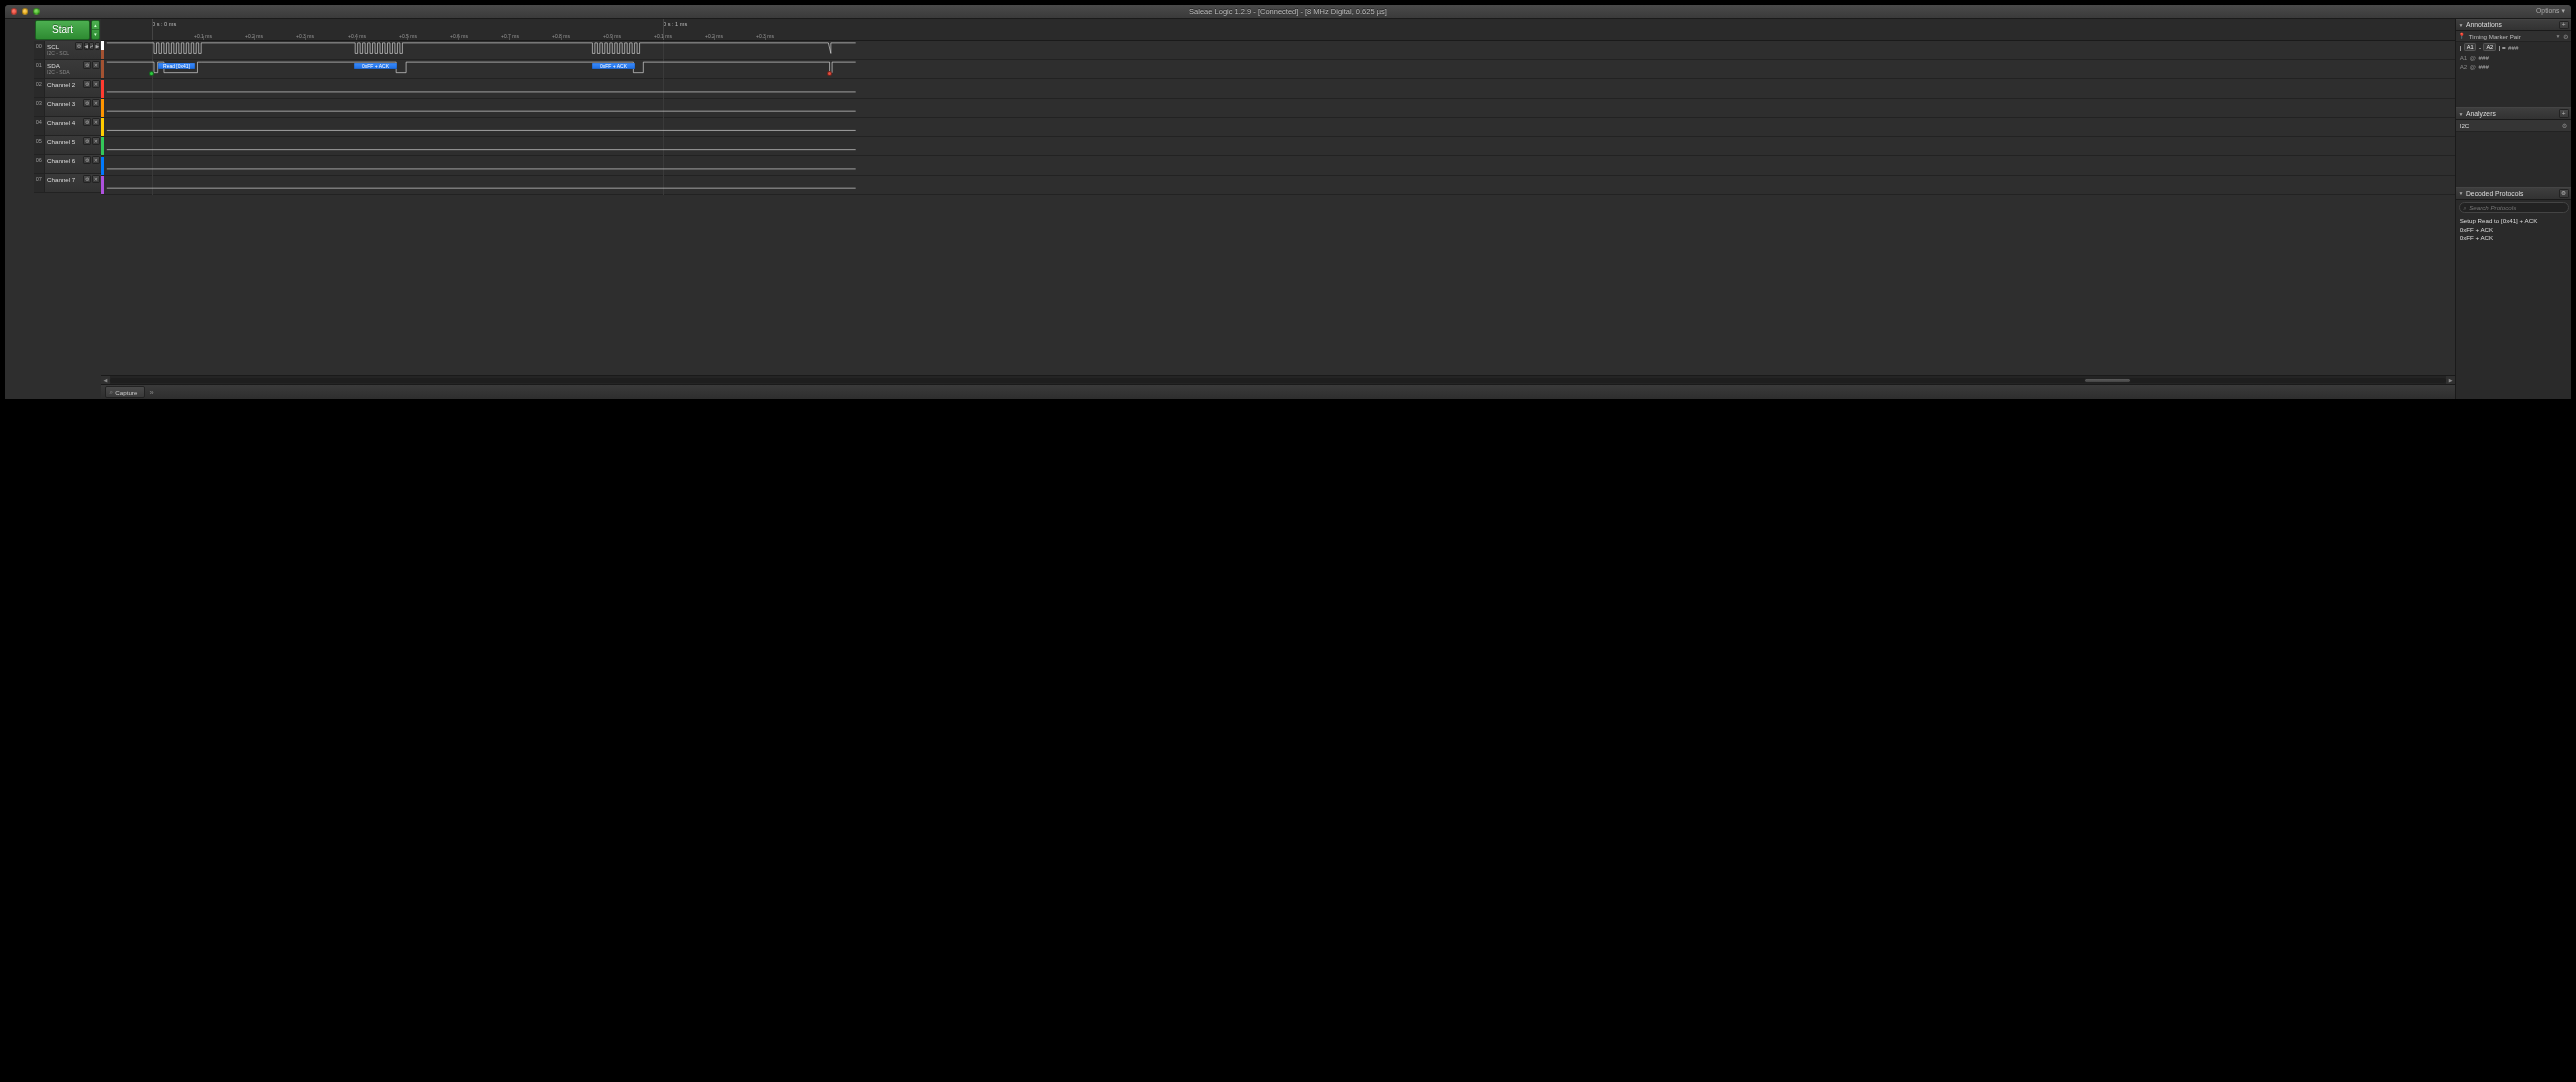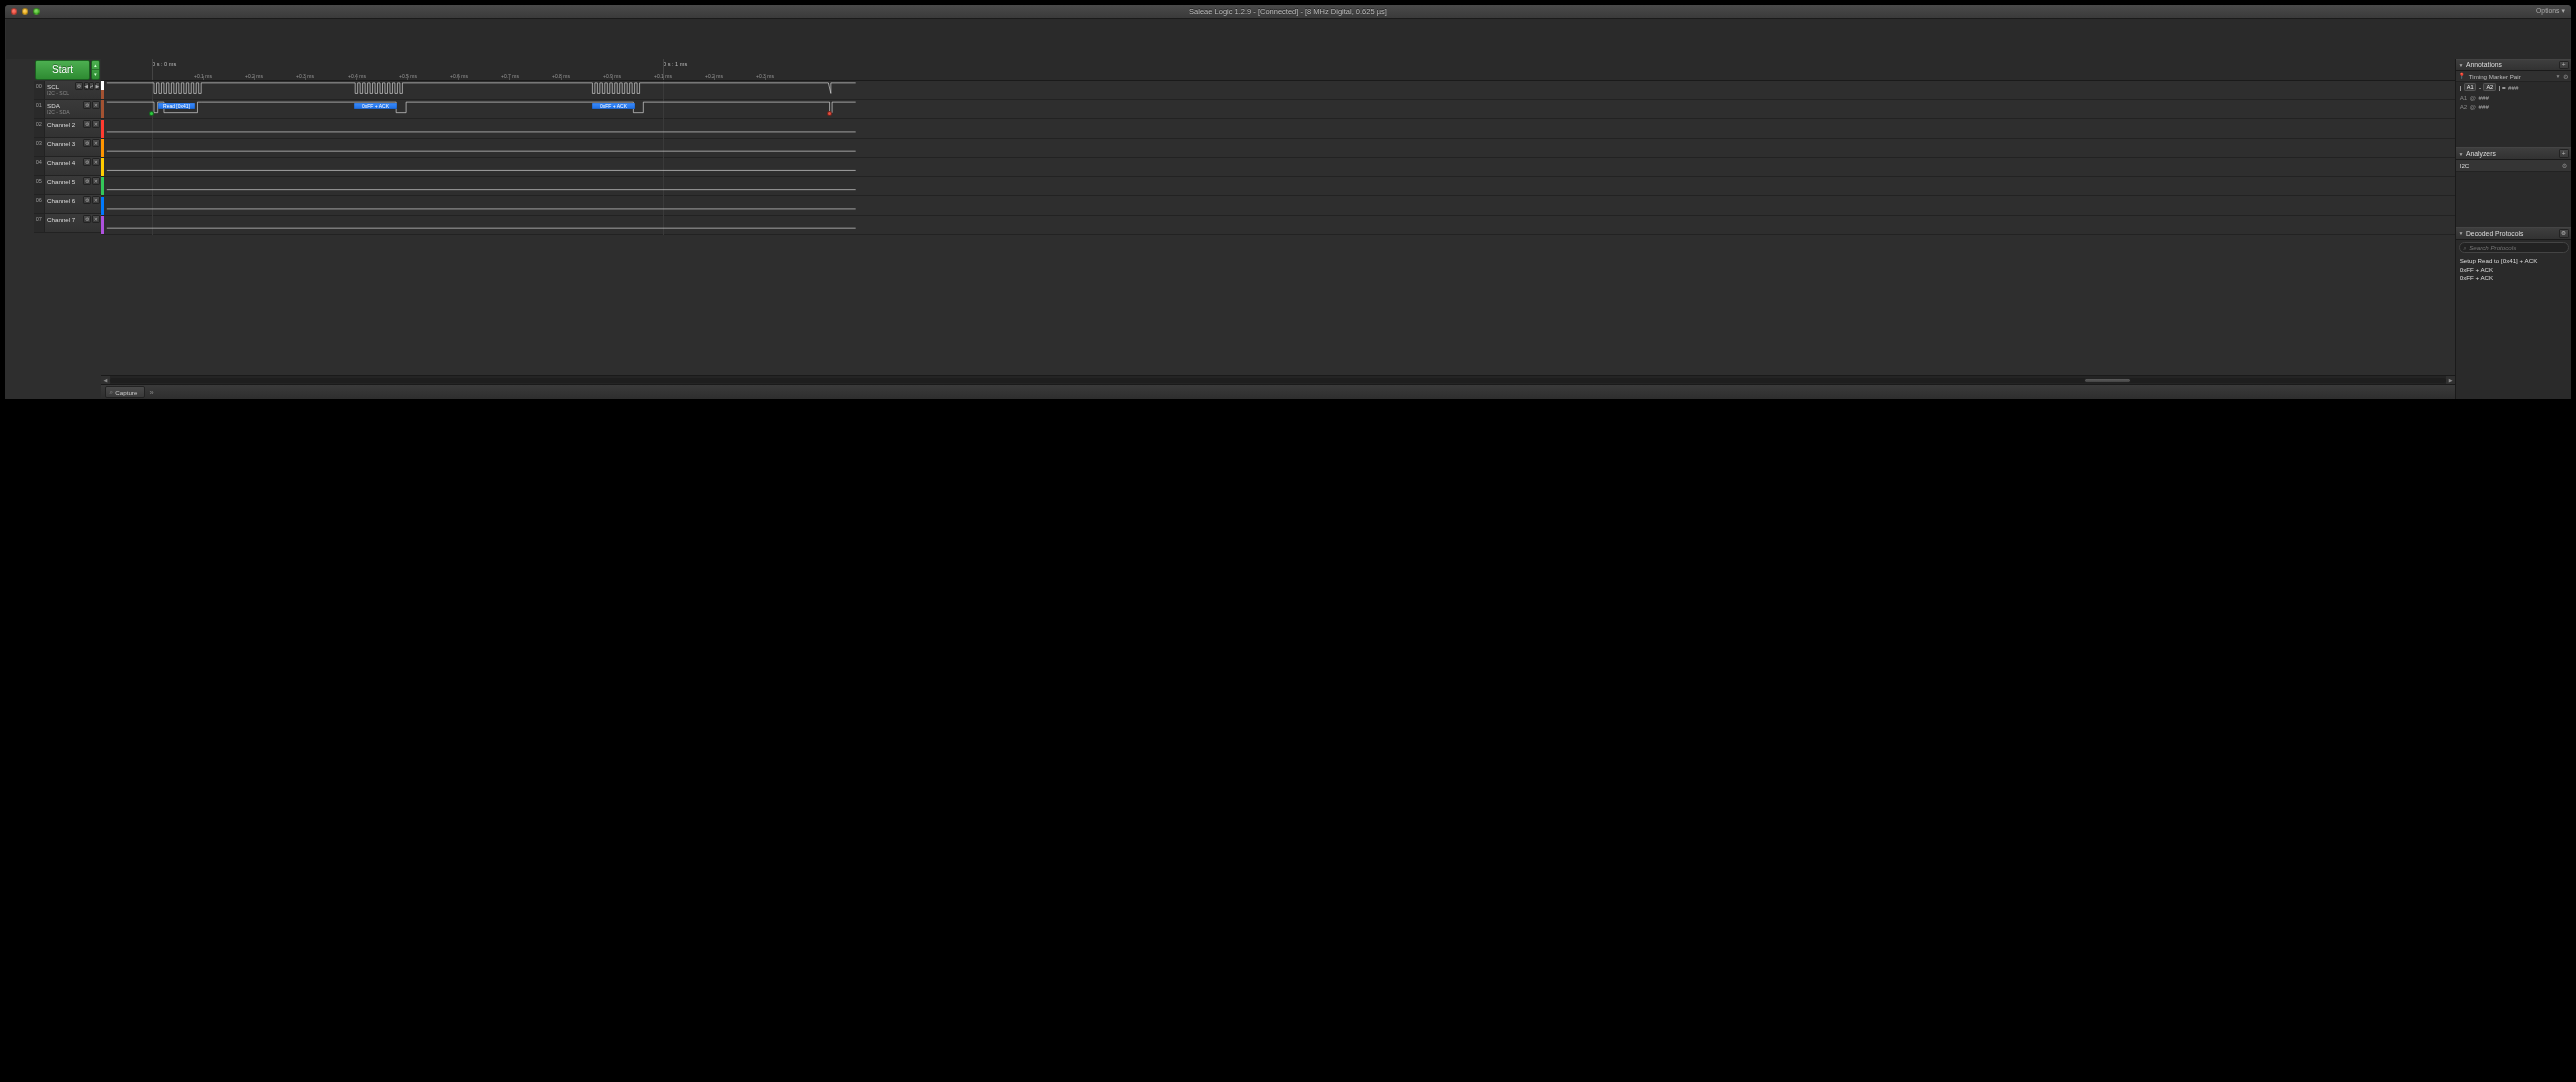--- a/index.html
+++ b/index.html
@@ -1,17 +1,17 @@
 <!DOCTYPE html>
 <html style="font-size:10px"><head>
 <meta charset="utf-8">
 <style>
 * { margin: 0; padding: 0; box-sizing: border-box; font-family: "Helvetica Neue", Arial, sans-serif; }
 body { background: #000; user-select: none; overflow: hidden; }
-.window { background: #2a2a2a; border-radius: 3.7px; margin: 5px; height: 394px; display: flex; flex-direction: column; box-shadow: 0 3.1px 12.4px rgba(0,0,0,0.6), inset 0 0 0 0.6px rgba(255,255,255,0.05); gap: 40px; }
+.window { background: #2a2a2a; border-radius: 3.7px; margin: 5px; height: 394px; display: flex; flex-direction: column; box-shadow: 0 3.1px 12.4px rgba(0,0,0,0.6), inset 0 0 0 0.6px rgba(255,255,255,0.05); }
 .titlebar { height: 13.7px; background: linear-gradient(to bottom, #4a4a4a, #3a3a3a); border-radius: 3.7px 3.7px 0 0; display: flex; align-items: center; position: relative; border-bottom: 0.6px solid #1a1a1a; }
 .traffic { display: flex; gap: 4.3px; padding-left: 5.6px; }
 .tl { width: 6.8px; height: 6.8px; border-radius: 50%; border: 0.3px solid rgba(0,0,0,0.3); }
 .tl.red { background: radial-gradient(circle at 40% 35%, #ff7a6e, #e24030); }
 .tl.yellow { background: radial-gradient(circle at 40% 35%, #ffd36b, #e2a200); }
 .tl.green { background: radial-gradient(circle at 40% 35%, #8ee26b, #2aa10f); }
 .title { position: absolute; left: 0; right: 0; text-align: center; font-size: 7.5px; font-weight: 500; color: #bbb; text-shadow: 0 -0.6px 0 rgba(0,0,0,.5); pointer-events: none; }
 .options { margin-left: auto; padding-right: 6.2px; font-size: 6.8px; color: #aaa; cursor: pointer; }
 .body { flex: 1; display: flex; background: #2e2e2e; min-height: 0; }
 .left { width: 96px; display: flex; flex-direction: column; background: #2e2e2e; padding-left: 29px; }

